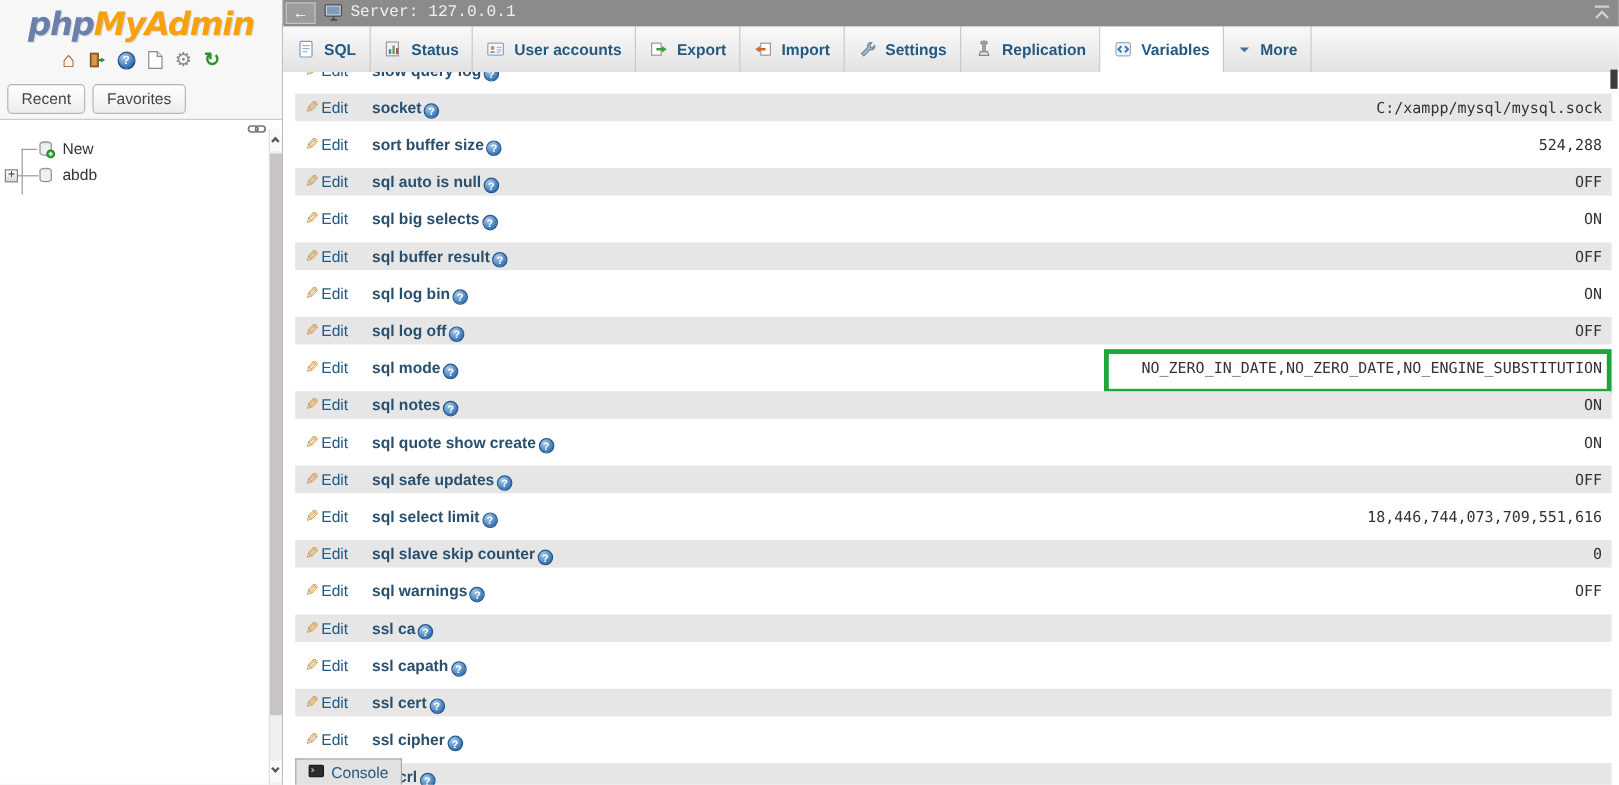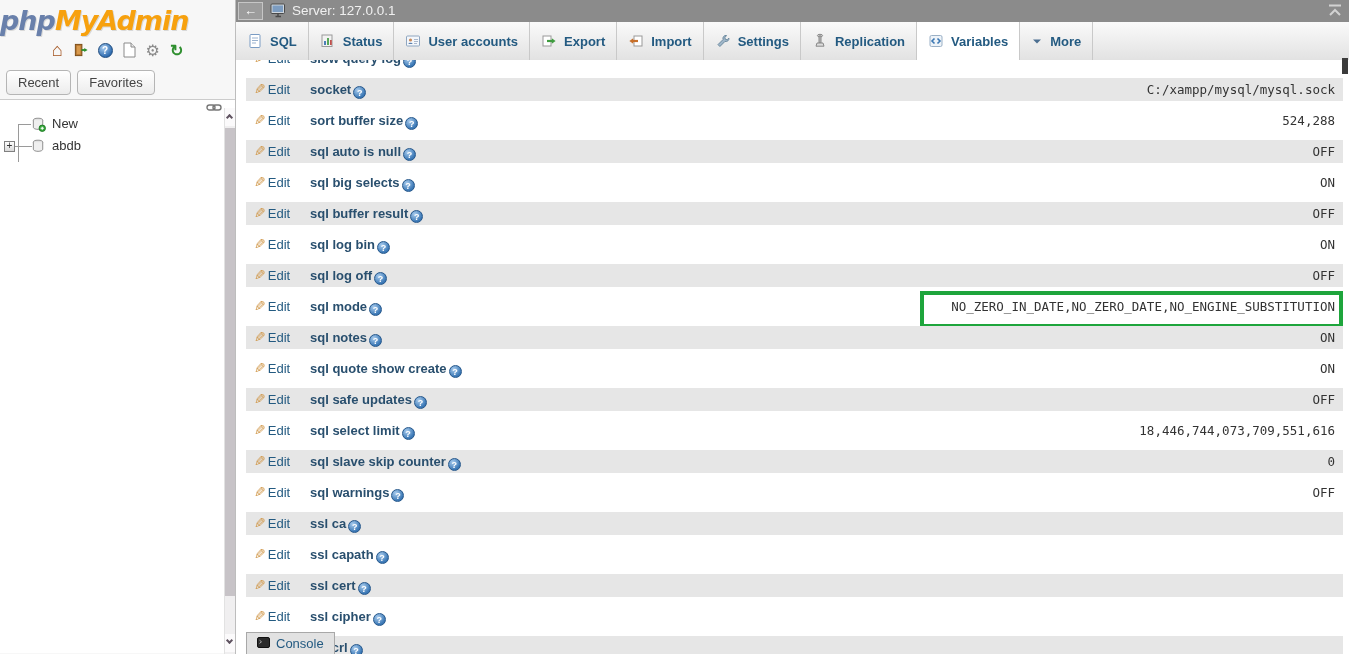--- a/index.html
+++ b/index.html
@@ -4,21 +4,21 @@
 <style>
   * { margin:0; padding:0; box-sizing:border-box; }
   html,body { width:1349px; height:654px; }
   body { position:relative; overflow:hidden; background:#fff;
          font-family:"Liberation Sans",sans-serif; font-size:13px; color:#333; }
 
   
   .sidebar { position:absolute; left:0; top:0; width:236px; height:654px;
              background:#f7f7f7; border-right:1px solid #bdbdbd; }
   .side-header { height:100px; border-bottom:1px solid #ccc; }
-  .logo { padding-top:5px;
+  .logo { text-align:center; padding-top:5px;
           font-family:"DejaVu Sans",sans-serif; font-style:italic; font-weight:bold;
           font-size:27px; letter-spacing:-1px; text-shadow:1px 1px 0 #d8d8d8; }
   .logo .php { color:#6980ab; } .logo .myadmin { color:#f7a10e; }
   .nav-icons { display:flex; justify-content:center; align-items:center; gap:10px;
                height:24px; margin-top:2px; }
   .nav-icons span { display:inline-flex; align-items:center; justify-content:center; cursor:pointer; }
   .glyph-home { color:#a3541f; font-size:18px; }
   .glyph-gear { color:#8a8a8a; font-size:16px; }
   .glyph-refresh { color:#2f8f2f; font-size:16px; font-weight:bold; }
   .help-sphere { width:15px; height:15px; border-radius:50%; color:#fff; font-size:10px;
@@ -44,21 +44,21 @@
   .sb-down { bottom:2px; } .sb-down .sb-chev { top:4px; transform:rotate(225deg); }
   .sb-thumb { position:absolute; left:0; top:20px; width:10px; height:468px; background:#c7c3c7; }
 
   
   .main { position:absolute; left:236px; top:0; width:1113px; height:654px; }
   .topbar { position:relative; height:22px; background:#8b8b8b; }
   .collapse-btn { position:absolute; left:2px; top:2px; width:25px; height:18px;
                   background:#9c9c9c; border:1px solid #c6c6c6; color:#fff;
                   text-align:center; line-height:15px; font-size:13px; cursor:pointer; }
   .monitor-wrap { position:absolute; left:34px; top:3px; }
-  .server-label { position:absolute; left:56px; top:3px; color:#f0f0f0; font-size:13.5px; }
+  .server-label { position:absolute; left:56px; top:3px; color:#f0f0f0; font-size:13.5px;font-family:Liberation Mono, monospace; }
   .collapse-top { position:absolute; right:6px; top:4px; cursor:pointer; }
 
   .tabbar { display:flex; height:38px; background:linear-gradient(#fafafa,#e2e2e2); }
   .tab { display:flex; align-items:center; gap:7px; padding:0 11px; font-weight:bold;
          color:#235a81; border-right:1px solid #c9c9c9; cursor:pointer; white-space:nowrap; }
   .tab.active { background:#fff; }
   .tab-icon { display:inline-flex; }
 
   .content { position:absolute; top:60px; left:0; right:0; bottom:0; background:#fff; overflow:hidden; }
   .rows { margin:-13px 6px 0 10px; }

